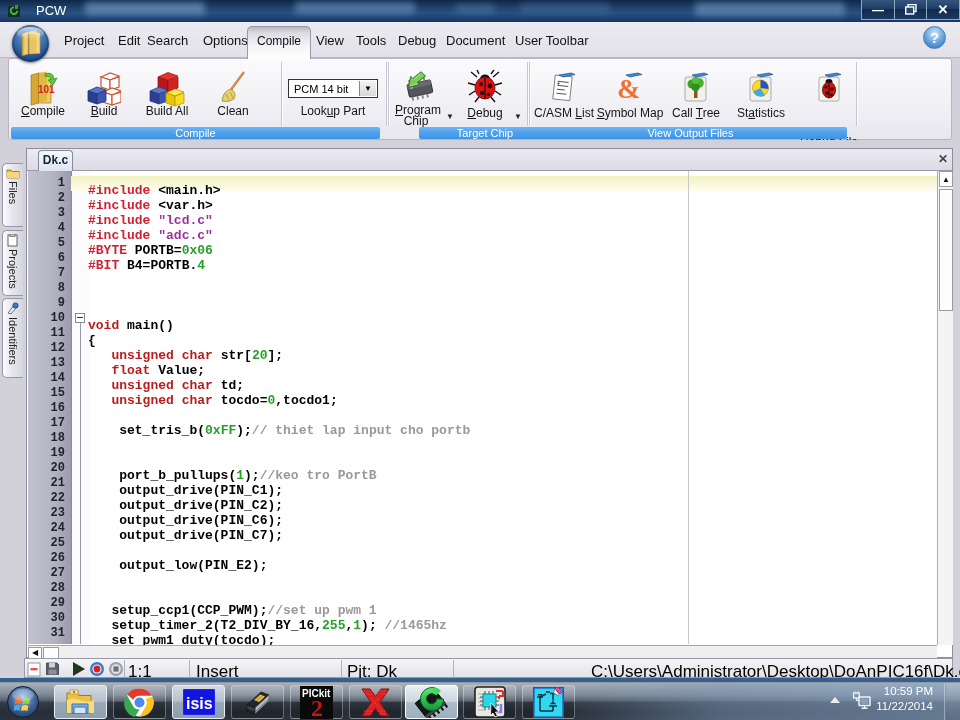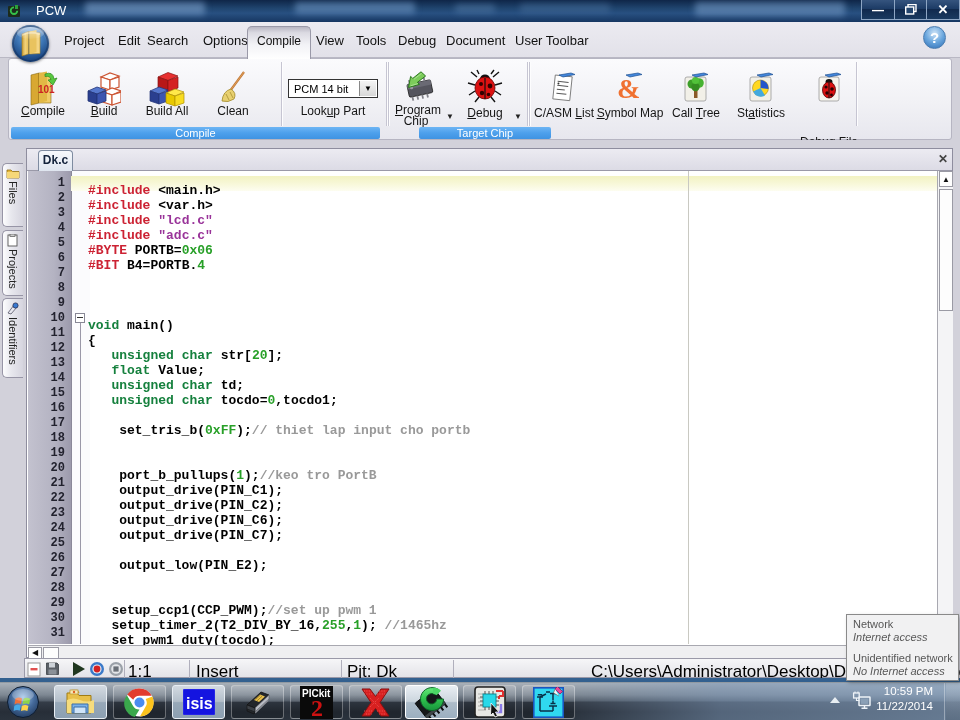--- a/index.html
+++ b/index.html
@@ -69,21 +69,21 @@
   #gutternums{position:absolute;left:1px;top:27px;width:37px;font-family:"Liberation Mono",monospace;
     font-size:12px;font-weight:bold;color:#22222e;text-align:right;line-height:15px;white-space:pre;}
   #curline{position:absolute;left:44px;top:27px;width:866px;height:15px;
     background:linear-gradient(180deg,#f2f2c2 0%,#f8f8da 55%,#fdfdf0 100%);}
   #codearea{position:absolute;left:61px;top:34px;font-family:"Liberation Mono",monospace;
     font-size:13px;font-weight:bold;line-height:15px;color:#000;white-space:pre;}
   #marginline{position:absolute;left:661px;top:22px;width:1px;height:473px;background:#c9c9c2;}
   #foldbox{position:absolute;left:48px;top:164px;width:10px;height:10px;border:1px solid #888896;background:#fff;box-sizing:border-box;}
   #foldbox div{margin-top:3px;margin-left:1px;width:6px;height:1px;background:#333;}
   #foldline{position:absolute;left:53px;top:174px;width:1px;height:321px;background:#9a98a8;}
-  .kw{color:#15803d;}
+  .kw{color:#b91c1c;}
   .pp{color:#cc2233;}
   .str{color:#993399;}
   .num{color:#28a028;}
   .cmt{color:#999999;}
   #vscroll{position:absolute;left:910px;top:22px;width:16px;height:474px;background:#f4f4f6;border-left:1px solid #a8a8b0;box-sizing:border-box;}
   .vbtn{position:absolute;left:1px;width:14px;height:16px;background:#fff;border:1px solid #9a9aa4;box-sizing:border-box;
     text-align:center;font-size:8px;color:#111;line-height:15px;}
   #vthumb{position:absolute;left:1px;top:18px;width:14px;height:122px;background:#fdfdfd;border:1px solid #9a9aa4;box-sizing:border-box;}
   #hscroll{position:absolute;left:1px;top:496px;width:909px;height:13px;background:#efeff1;border-top:1px solid #a8a8b0;box-sizing:border-box;}
   #hbtn{position:absolute;left:0;top:1px;width:14px;height:12px;background:#fff;border:1px solid #9a9aa4;box-sizing:border-box;
@@ -305,20 +305,21 @@
         <circle cx="19" cy="18" r="1.8" fill="#2a0000"></circle>
       <circle cx="14" cy="22" r="1.7" fill="#2a0000"></circle>
         <circle cx="18.5" cy="24" r="1.4" fill="#2a0000"></circle>
       <path d="M12 4 l12 -2 4 1.5 -12 2.5 z" fill="#4488dd" stroke="#1c4f90" stroke-width="0.7"></path>
     </svg>
     <div class="rlabel" style="left:778px;top:48px;width:84px;margin-top:29px;">Debug <span class="u">F</span>ile</div>
     <div class="rsep" style="left:847px;"></div>
 
     <div class="groupbar" style="left:2px;width:369px;">Compile</div>
     <div class="groupbar" style="left:386px;width:132px;margin-left:24px;">Target Chip</div>
+    <div class="groupbar" style="left:525px;width:313px;">View Output Files</div>
   </div>
   <div class="abs" id="mdibg"></div>
 
   <div class="sidetab" style="top:163px;height:64px;">
     <svg width="14" height="12" viewBox="0 0 14 12" style="margin:3px 0 0 3px;">
       <path d="M1 3 h4 l1.5 1.5 H13 V11 H1 Z" fill="#e8b93c" stroke="#926f12" stroke-width="0.8"></path>
       <path d="M1 5 h12 v6 H1 Z" fill="#f6d878"></path>
     </svg>
     <div class="sidetxt" style="top:17px;">Files</div>
   </div>
@@ -572,20 +573,14 @@
       <rect x="7" y="6" width="11" height="8.5" rx="0.5" fill="none" stroke="#eef3f8" stroke-width="1.5"></rect>
       <rect x="8.6" y="7.6" width="7.8" height="5.3" fill="#8ba0b6"></rect>
       <path d="M12.5 15 v2 M9.5 17.3 h6" stroke="#eef3f8" stroke-width="1.4"></path>
       <rect x="1.6" y="2" width="5.6" height="5" fill="none" stroke="#eef3f8" stroke-width="1.3"></rect>
       <path d="M3 2 v-1.5 M6 2 v-1.5 M4.5 7 v2.5 h3" stroke="#eef3f8" stroke-width="1.1" fill="none"></path>
     </svg>
     <div id="traytime">10:59 PM<br>11/22/2014</div>
     <div class="abs" style="left:944px;top:0;width:1px;height:38px;background:rgba(255,255,255,.35);"></div>
     <div class="abs" style="left:946px;top:0;width:14px;height:38px;background:linear-gradient(180deg,rgba(255,255,255,.18),rgba(0,0,0,.1));"></div>
   </div>
-  <div class="abs" id="tooltip">
-    <div style="margin-top:3px;">Network</div>
-    <div style="font-style:italic;">Internet access</div>
-    <div style="margin-top:8px;">Unidentified network</div>
-    <div style="font-style:italic;">No Internet access</div>
-  </div>
 
 </div>
 
 </body></html>

